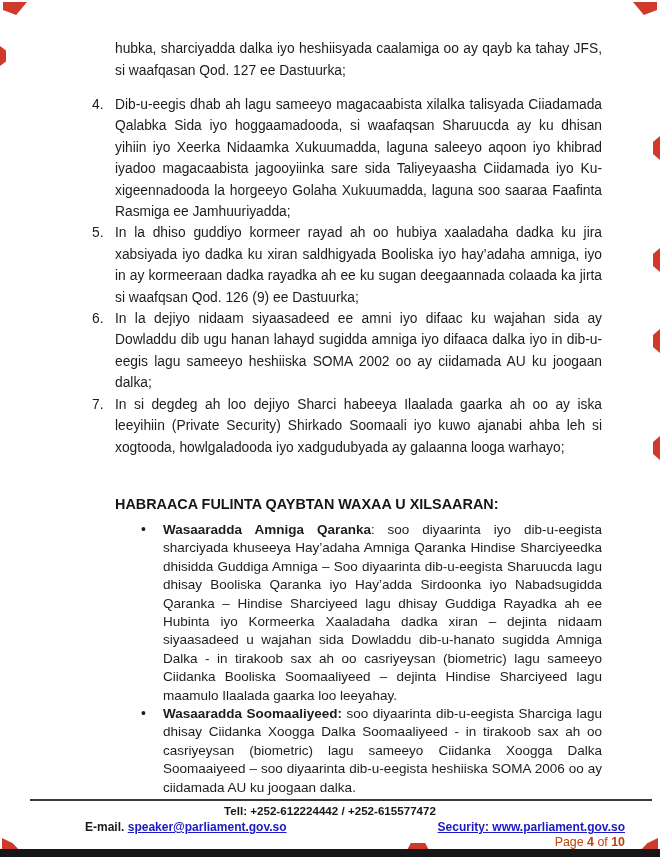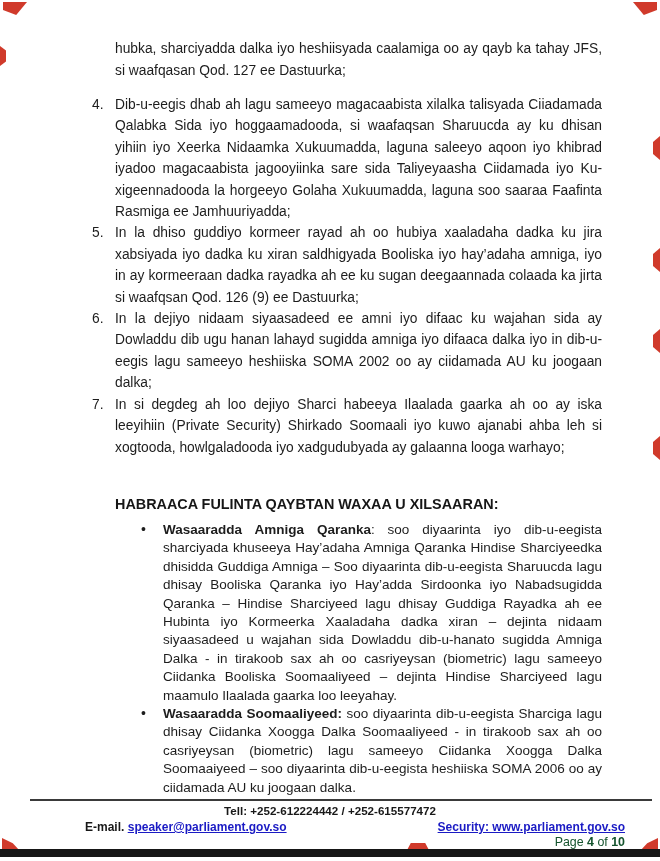--- a/index.html
+++ b/index.html
@@ -84,21 +84,21 @@
   .footer-link {
     color: #1a1ac4;
     text-decoration: underline;
     cursor: pointer;
   }
   .page-number {
     position: absolute;
     top: 835px;
     right: 55px;
     font-size: 12.4px;
-    color: #14532d;
+    color: #c2410c;
   }
   .page-bottom-edge {
     position: absolute;
     left: 0;
     top: 849px;
     width: 660px;
     height: 8px;
     background: #161616;
   }
 

